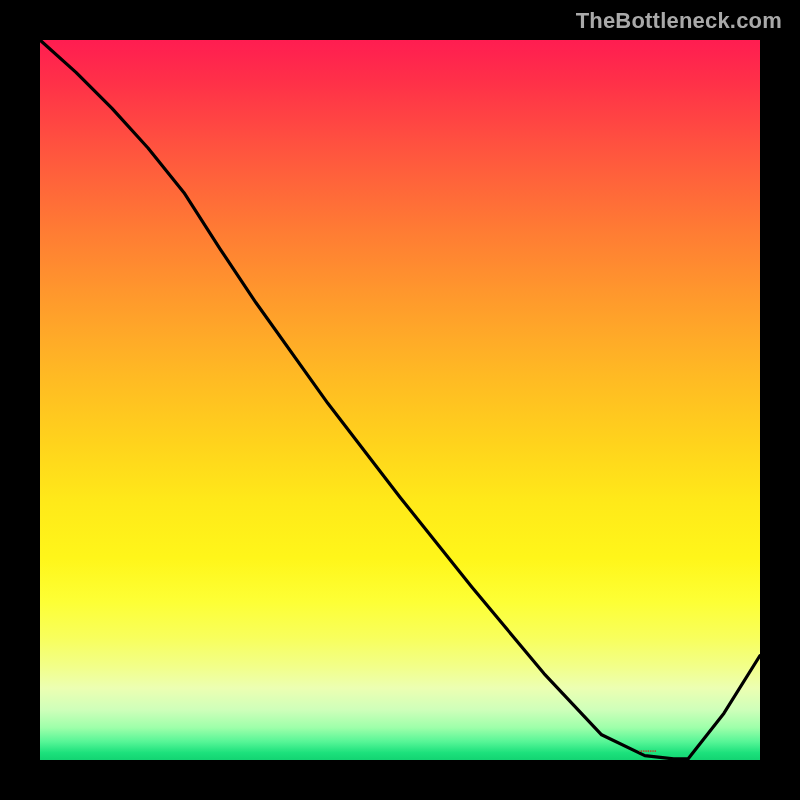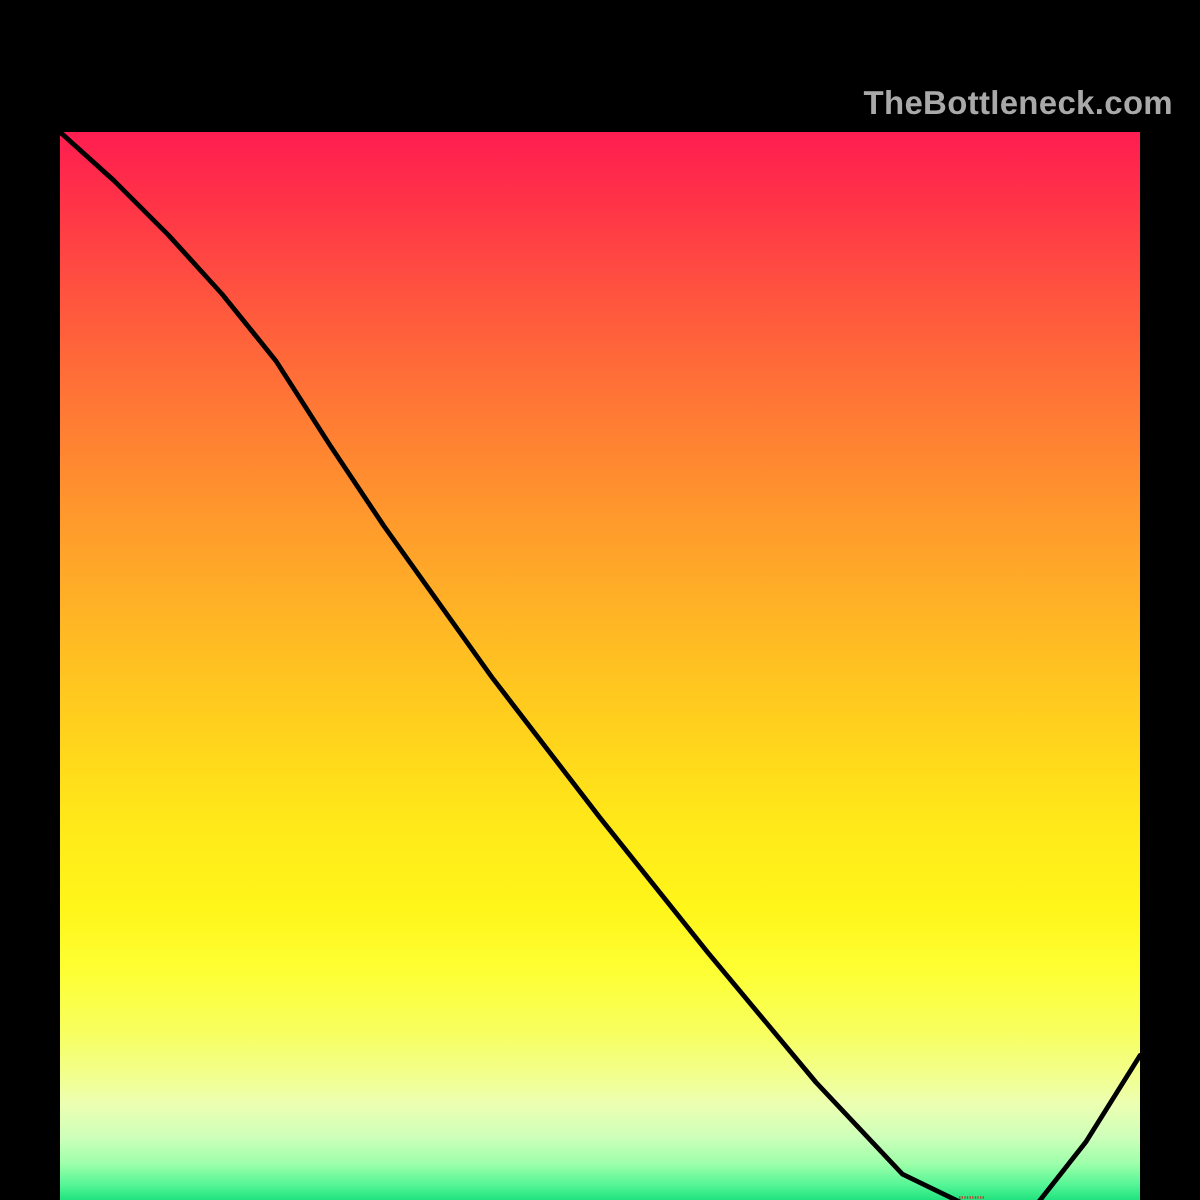--- a/index.html
+++ b/index.html
@@ -9,21 +9,20 @@
     height: 800px;
     background: #000;
     overflow: hidden;
     font-family: Arial, Helvetica, sans-serif;
   }
   .frame {
     position: relative;
     width: 800px;
     height: 752px;
     background: #000;
-    margin-top: 48px;
   }
   .watermark {
     position: absolute;
     top: 8px;
     right: 18px;
     color: #a9a9a9;
     font-size: 22px;
     font-weight: 600;
     letter-spacing: 0.2px;
   }

